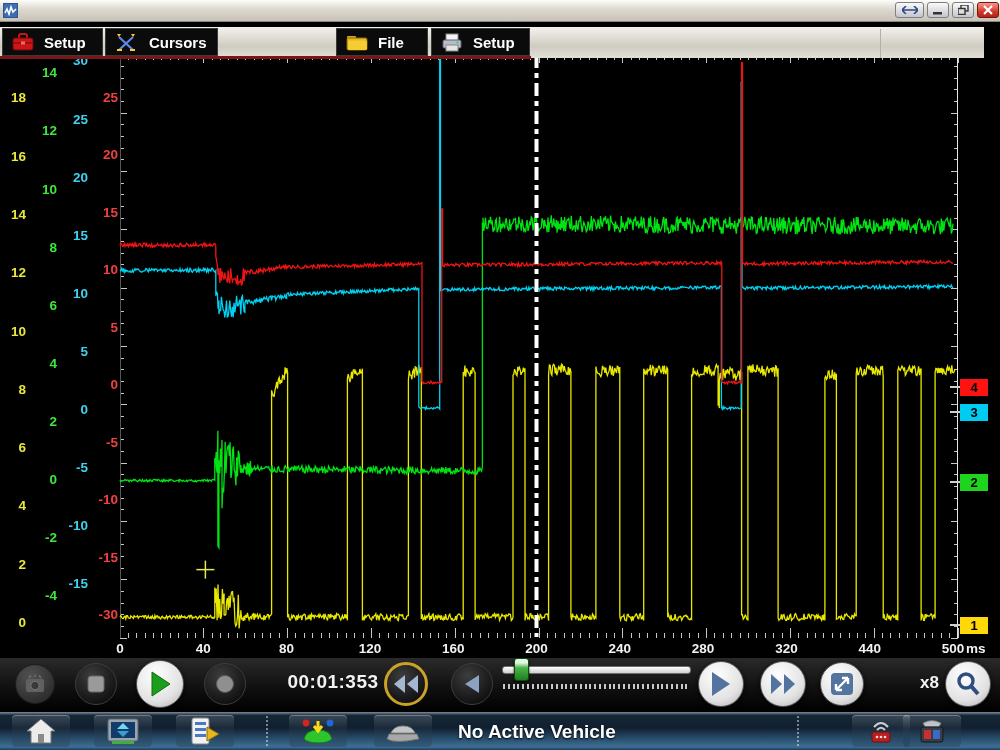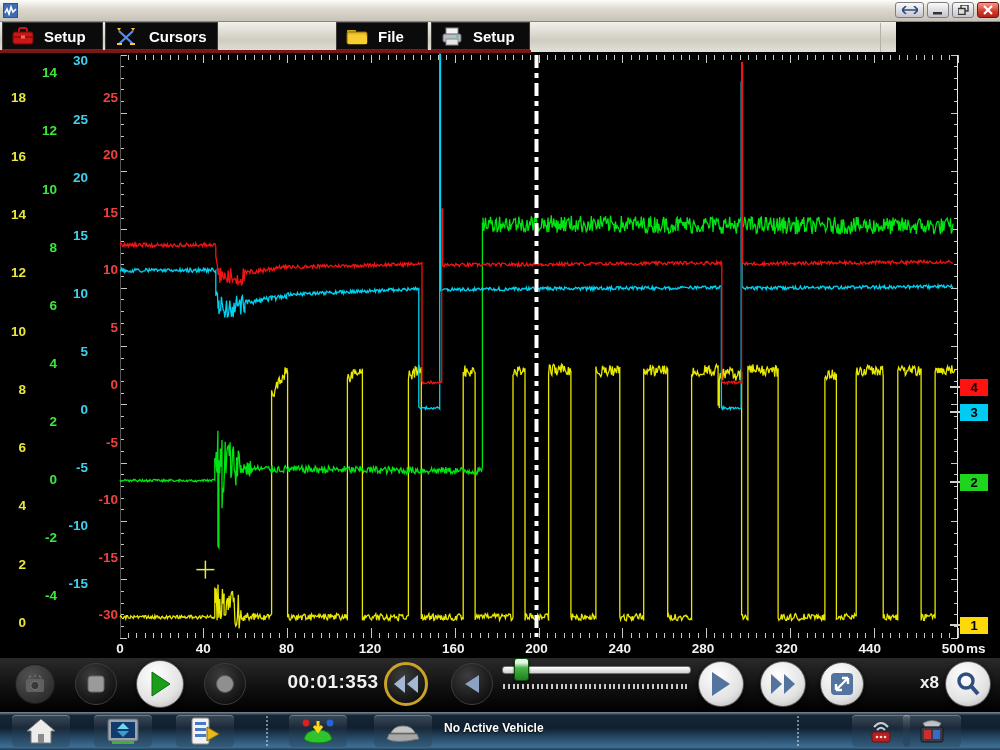--- a/index.html
+++ b/index.html
@@ -9,21 +9,21 @@
   .titlebar{position:absolute;top:0;left:0;width:1000px;height:21px;
     background:linear-gradient(180deg,#fdfdfb,#dcd8ce 45%,#c7c3b9);
     border-bottom:1px solid #8a867c;display:flex;align-items:center;z-index:30}
   .app-icon{margin-left:3px;display:flex}
   .title-text{font-size:12px;font-weight:bold;color:#151515;margin-left:6px;white-space:nowrap}
   .winbtns{position:absolute;right:1px;top:2px;display:flex;gap:3px}
   .wbtn{height:16px;border-radius:3px;border:1px solid #7d7d85;padding:0;margin:0;
     background:linear-gradient(180deg,#fafafa,#c4c4cc);display:flex;align-items:center;justify-content:center;cursor:default}
   .wbtn.close{background:linear-gradient(180deg,#f29a8e,#d23a2a 60%,#b02418);border-color:#7c150c}
   
-  .menubar{position:absolute;top:21px;left:0;width:896px;height:31px;z-index:29;
+  .menubar{position:absolute;top:27px;left:0;width:984px;height:31px;z-index:29;
     background:linear-gradient(180deg,#f4f2ec,#cfccc2 62%,#e2dfd7)}
   .menu-btn{position:absolute;top:1px;height:28px;background:#0b0b0b;border:1px solid #3a3a3a;
     color:#fff;font-weight:bold;font-size:15px;font-family:inherit;display:flex;align-items:center;
     gap:9px;padding:0 0 0 8px;box-sizing:border-box;cursor:default}
   .menu-underline{position:absolute;top:29px;left:0;width:531px;height:3px;background:#7a1616}
   .menu-divider{position:absolute;left:880px;top:2px;width:1px;height:29px;background:#b3b0a6}
   
   .scope{position:absolute;top:52px;left:0;width:1000px;height:606px;background:#000;z-index:5}
   #plotSvg{position:absolute;left:0;top:0}
   .ylab{position:absolute;width:34px;text-align:right;font-size:13.5px;font-weight:bold;line-height:14px}
@@ -49,21 +49,21 @@
   .slider-thumb{position:absolute;left:514px;top:0;width:13px;height:21px;border-radius:3px;border:1px solid #0c4c0c;
     background:linear-gradient(180deg,#e7f7e7 18%,#49b449 42%,#1d801d);box-shadow:0 1px 2px #000;cursor:pointer}
   #sliderTicks{position:absolute;left:503px;top:26px;width:186px;height:7px}
   #sliderTicks i{position:absolute;top:0;width:2px;height:5px;background:#c9c9c9}
   
   .taskbar{position:absolute;top:712px;left:0;width:1000px;height:38px;z-index:20;
     background:linear-gradient(180deg,#7e8b99 0,#152636 9%,#102031 42%,#2a516f 72%,#3f6f96 92%,#1b3a54)}
   .slot{position:absolute;top:3px;width:58px;height:32px;border-radius:4px;
     background:linear-gradient(180deg,rgba(255,255,255,.16),rgba(255,255,255,.03) 45%,rgba(0,0,0,.18));
     box-shadow:inset 0 1px 0 rgba(255,255,255,.28);display:flex;align-items:center;justify-content:center;cursor:pointer}
-  .status{position:absolute;left:444px;top:9px;font-size:12px;font-weight:bold;color:#fff;text-shadow:0 1px 2px #000}
+  .status{position:absolute;left:458px;top:9px;font-size:19px;font-weight:bold;color:#fff;text-shadow:0 1px 2px #000}
   .dotdiv{position:absolute;top:4px;height:30px;width:0;border-left:2px dotted rgba(255,255,255,.45)}
 </style>
 </head>
 <body>
 
 <div class="titlebar">
   <span class="app-icon">
     <svg width="15" height="15">
         <rect x="0" y="0" width="15" height="15" rx="2" fill="#3d6db5" stroke="#1d3d6d"></rect>
       <polyline points="2,10 4,6 6,11 8,4 10,9 13,6" fill="none" stroke="#fff" stroke-width="1.6"></polyline>

